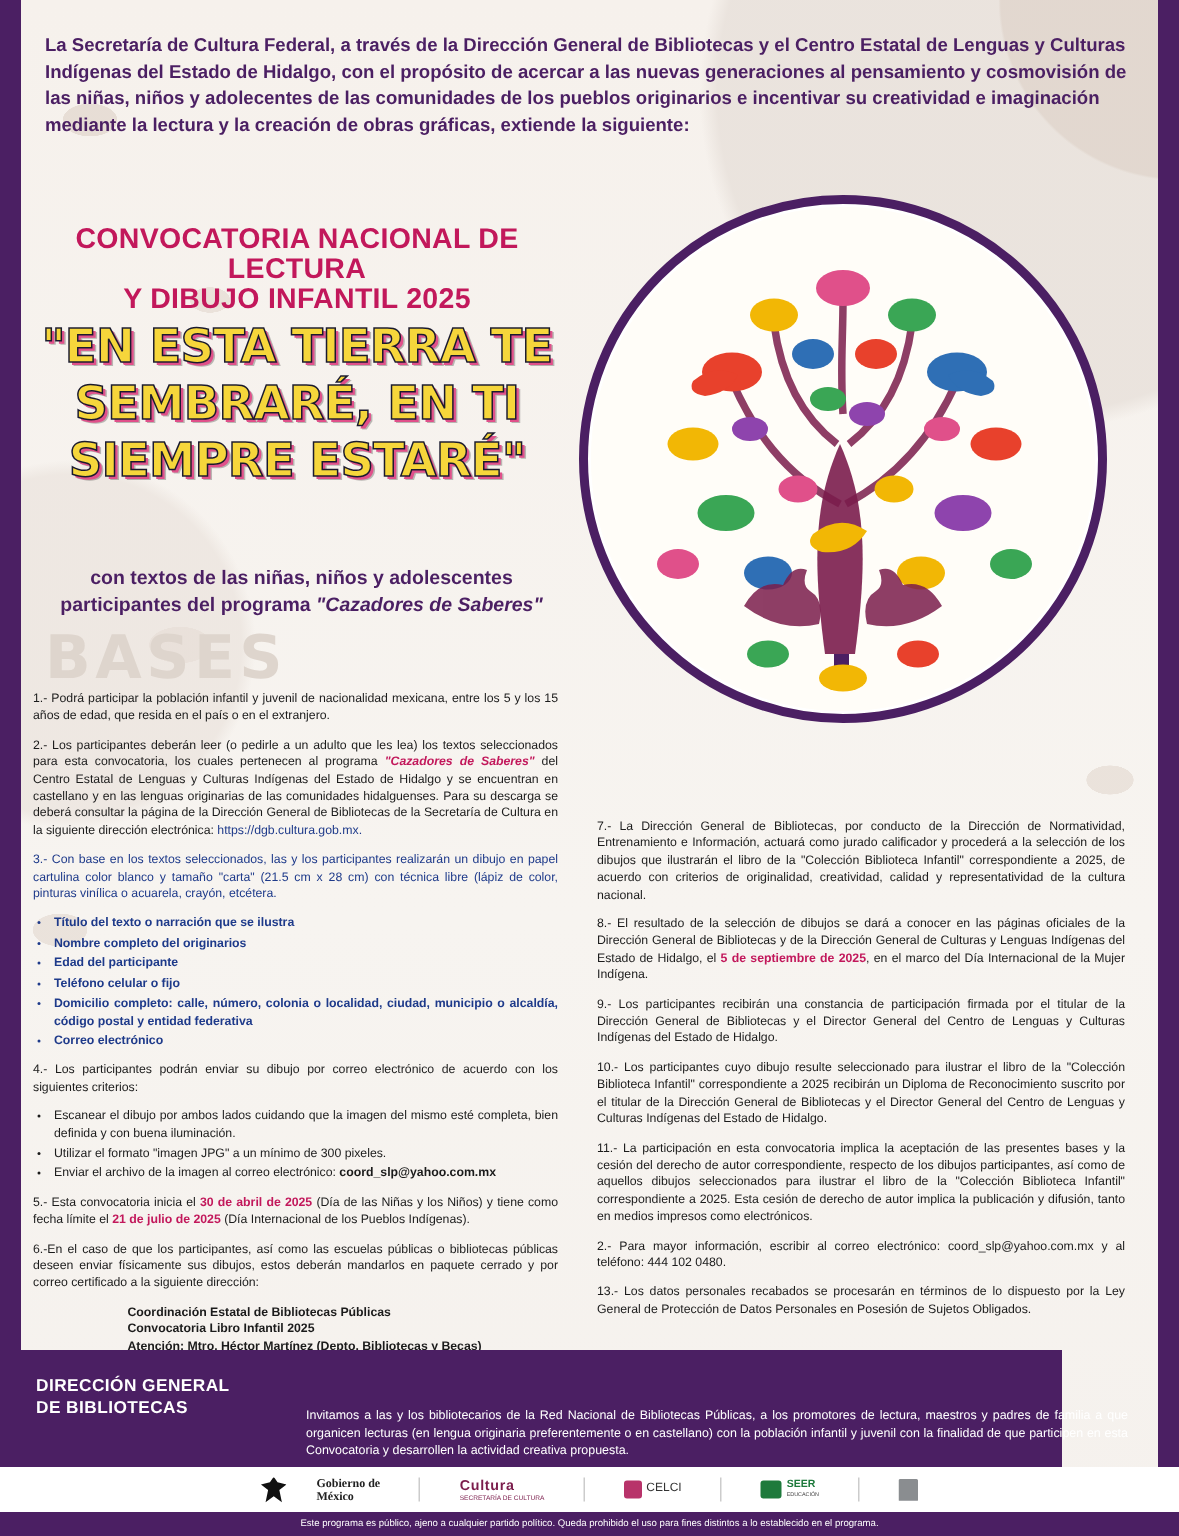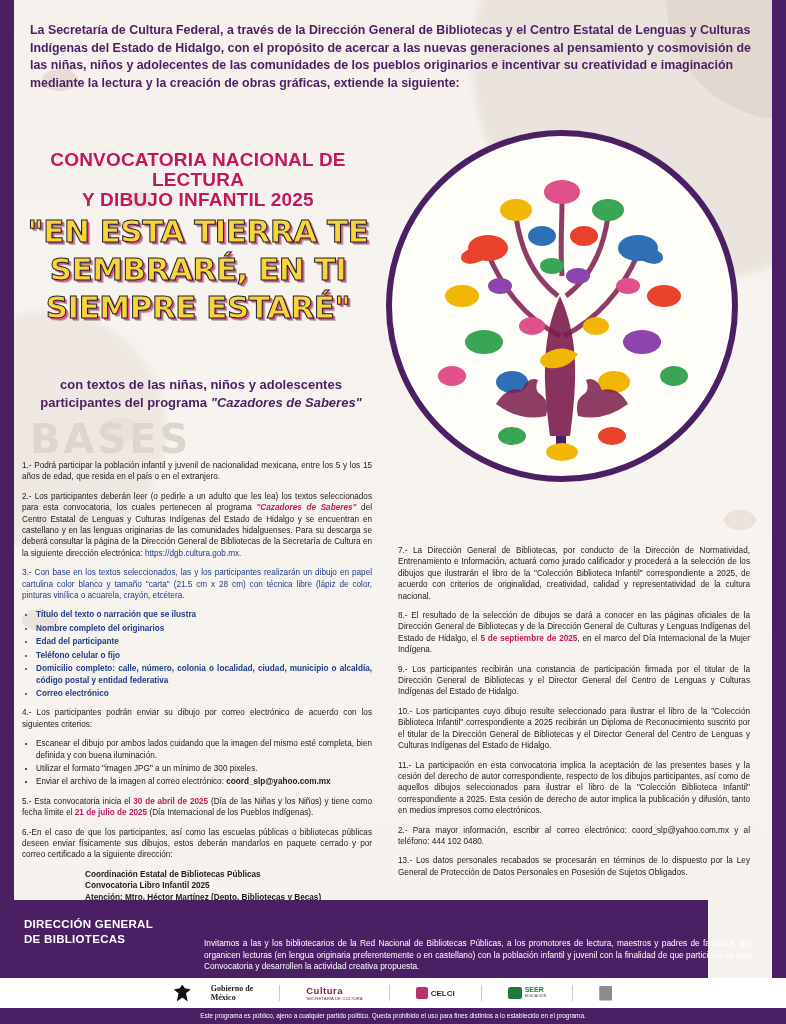--- a/index.html
+++ b/index.html
@@ -143,21 +143,21 @@
     background:#ffffff;
     display:flex; align-items:center; justify-content:center; gap:26px;
   }
   .logo { display:flex; align-items:center; gap:20px; font-size:7px; color:#444; }
   .logo-eagle { width:17px; height:17px; background:#111; border-radius:2px;
      clip-path: polygon(50% 0,65% 22%,100% 30%,72% 52%,82% 100%,50% 76%,18% 100%,28% 52%,0 30%,35% 22%); }
   .gob { font-family:"Liberation Serif", serif; font-size:8px; line-height:9px; color:#222; font-weight:bold; }
   .logo-sep { width:1px; height:16px; background:#ccc; }
   .cultura { font-size:9.5px; font-weight:bold; color:#7b1d4c; letter-spacing:.5px;}
   .cultura small { display:block; font-size:4.4px; font-weight:normal; color:#7b1d4c; letter-spacing:0;}
-  .celci { display:flex; align-items:center; gap:3px; font-size:8px; font-weight:bold; color:#333; }
+  .celci { display:flex; gap:3px; font-size:8px; font-weight:normal; color:#333; }
   .celci-mark { width:12px; height:12px; background:#b8336a; border-radius:2px; }
   .seer { display:flex; align-items:center; gap:3px; }
   .seer-mark { width:14px; height:12px; background:#1e7a3c; border-radius:2px; }
   .seer-txt { font-size:7px; font-weight:bold; color:#1e7a3c; line-height:7px;}
   .seer-txt small{display:block;font-size:3.6px;font-weight:normal;color:#444;}
   .lib-mark { width:13px; height:15px; background:#8a8d90;
     clip-path: polygon(0 0,100% 0,100% 100%,0 100%); border-radius:1px; }
 
   .legal {
     position:absolute; left:0; top:1008px; width:786px; height:16px;

